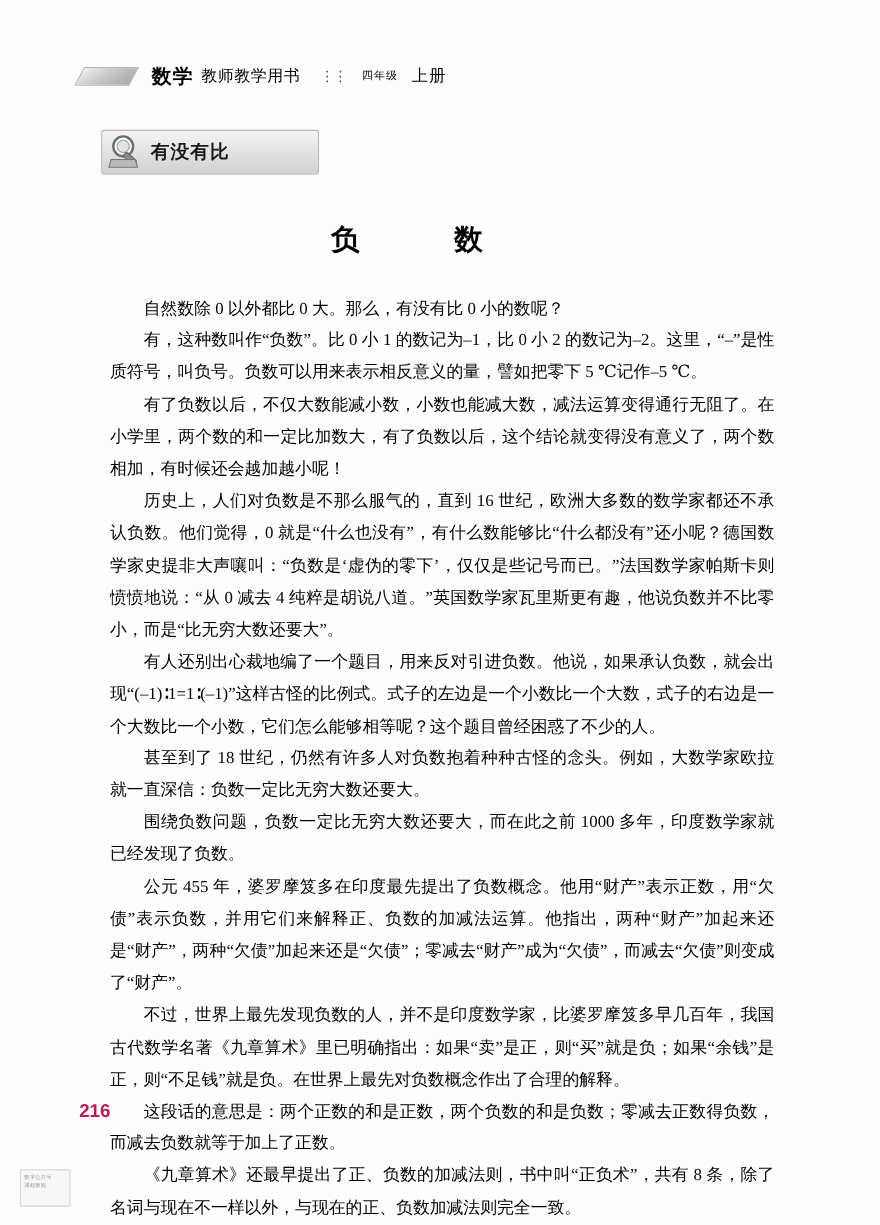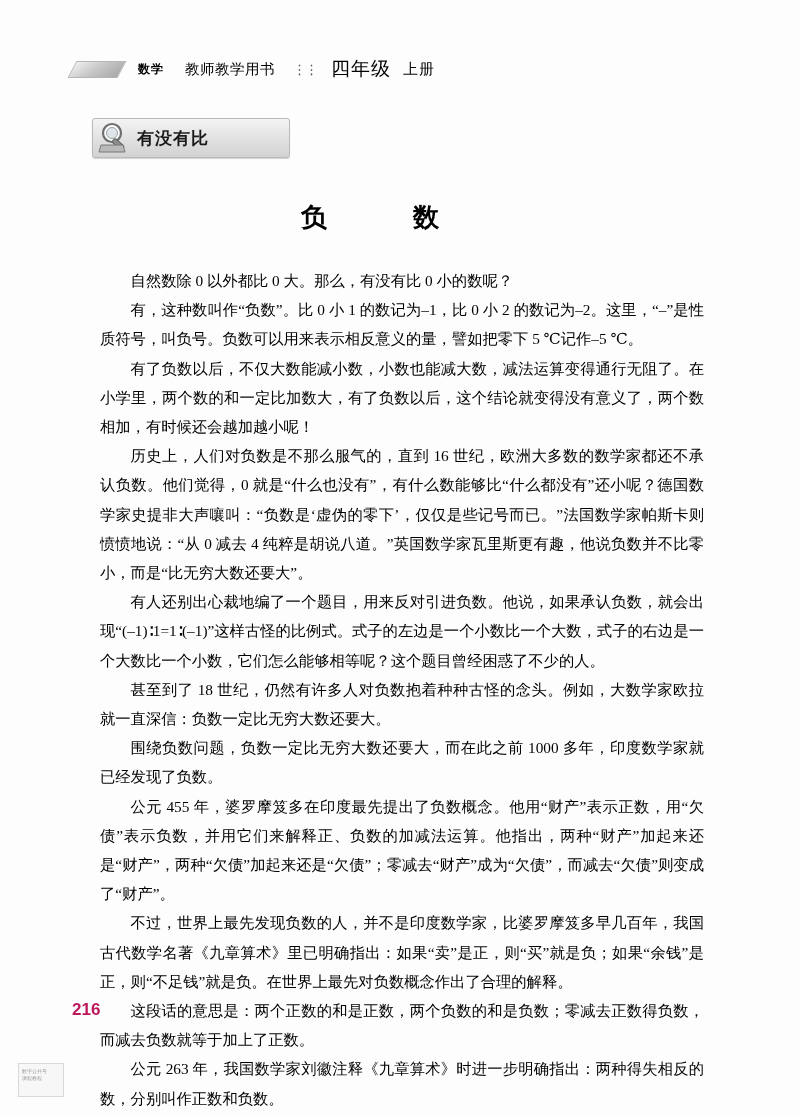--- a/index.html
+++ b/index.html
@@ -38,40 +38,40 @@
     width: 48px;
     height: 15px;
     background: linear-gradient(135deg, #efefef 0%, #c9c9c9 45%, #a8a8a8 100%);
     transform: skewX(-28deg);
     margin-right: 16px;
     border: 1px solid #b5b5b5;
   }
   .header-subject {
     font-family: "Liberation Sans", "DejaVu Sans", sans-serif;
     font-weight: bold;
-    font-size: 12px;
-    letter-spacing: 1px;
-    margin-right: 21px;
+    font-size: 18px;
+    letter-spacing: 1px;
+    margin-right: 7px;
   }
   .header-title {
     font-family: "Liberation Sans", "DejaVu Sans", sans-serif;
     font-size: 14.5px;
     letter-spacing: 0.5px;
   }
   .header-sep {
     display: inline-block;
     margin: 0 14px 0 18px;
     color: #4a4a4a;
     font-size: 13px;
     letter-spacing: -1px;
     line-height: 1;
   }
   .header-grade {
     font-family: Liberation Serif, serif;
-    font-size: 19px;
+    font-size: 10px;
     letter-spacing: 1px;
   }
   .header-volume {
     font-family: "Liberation Sans", "DejaVu Sans", sans-serif;
     font-size: 15px;
     letter-spacing: 1px;
     margin-left: 12px;
   }
 
   
@@ -195,21 +195,20 @@
     <p>自然数除 0 以外都比 0 大。那么，有没有比 0 小的数呢？</p>
     <p>有，这种数叫作“负数”。比 0 小 1 的数记为–1，比 0 小 2 的数记为–2。这里，“–”是性质符号，叫负号。负数可以用来表示相反意义的量，譬如把零下 5 ℃记作–5 ℃。</p>
     <p>有了负数以后，不仅大数能减小数，小数也能减大数，减法运算变得通行无阻了。在小学里，两个数的和一定比加数大，有了负数以后，这个结论就变得没有意义了，两个数相加，有时候还会越加越小呢！</p>
     <p>历史上，人们对负数是不那么服气的，直到 16 世纪，欧洲大多数的数学家都还不承认负数。他们觉得，0 就是“什么也没有”，有什么数能够比“什么都没有”还小呢？德国数学家史提非大声嚷叫：“负数是‘虚伪的零下’，仅仅是些记号而已。”法国数学家帕斯卡则愤愤地说：“从 0 减去 4 纯粹是胡说八道。”英国数学家瓦里斯更有趣，他说负数并不比零小，而是“比无穷大数还要大”。</p>
     <p>有人还别出心裁地编了一个题目，用来反对引进负数。他说，如果承认负数，就会出现“(–1)∶1=1∶(–1)”这样古怪的比例式。式子的左边是一个小数比一个大数，式子的右边是一个大数比一个小数，它们怎么能够相等呢？这个题目曾经困惑了不少的人。</p>
     <p>甚至到了 18 世纪，仍然有许多人对负数抱着种种古怪的念头。例如，大数学家欧拉就一直深信：负数一定比无穷大数还要大。</p>
     <p>围绕负数问题，负数一定比无穷大数还要大，而在此之前 1000 多年，印度数学家就已经发现了负数。</p>
     <p>公元 455 年，婆罗摩笈多在印度最先提出了负数概念。他用“财产”表示正数，用“欠债”表示负数，并用它们来解释正、负数的加减法运算。他指出，两种“财产”加起来还是“财产”，两种“欠债”加起来还是“欠债”；零减去“财产”成为“欠债”，而减去“欠债”则变成了“财产”。</p>
     <p>不过，世界上最先发现负数的人，并不是印度数学家，比婆罗摩笈多早几百年，我国古代数学名著《九章算术》里已明确指出：如果“卖”是正，则“买”就是负；如果“余钱”是正，则“不足钱”就是负。在世界上最先对负数概念作出了合理的解释。</p>
     <p>这段话的意思是：两个正数的和是正数，两个负数的和是负数；零减去正数得负数，而减去负数就等于加上了正数。</p>
-    <p>公元 263 年，我国数学家刘徽注释《九章算术》时进一步明确指出：两种得失相反的数，分别叫作正数和负数。</p>
     <p>《九章算术》还最早提出了正、负数的加减法则，书中叫“正负术”，共有 8 条，除了名词与现在不一样以外，与现在的正、负数加减法则完全一致。</p>
   </div>
 
   <div class="page-number">216</div>
 
   <div class="watermark">
     <div>数字公共号</div>
     <div>课程教程</div>
   </div>
 

